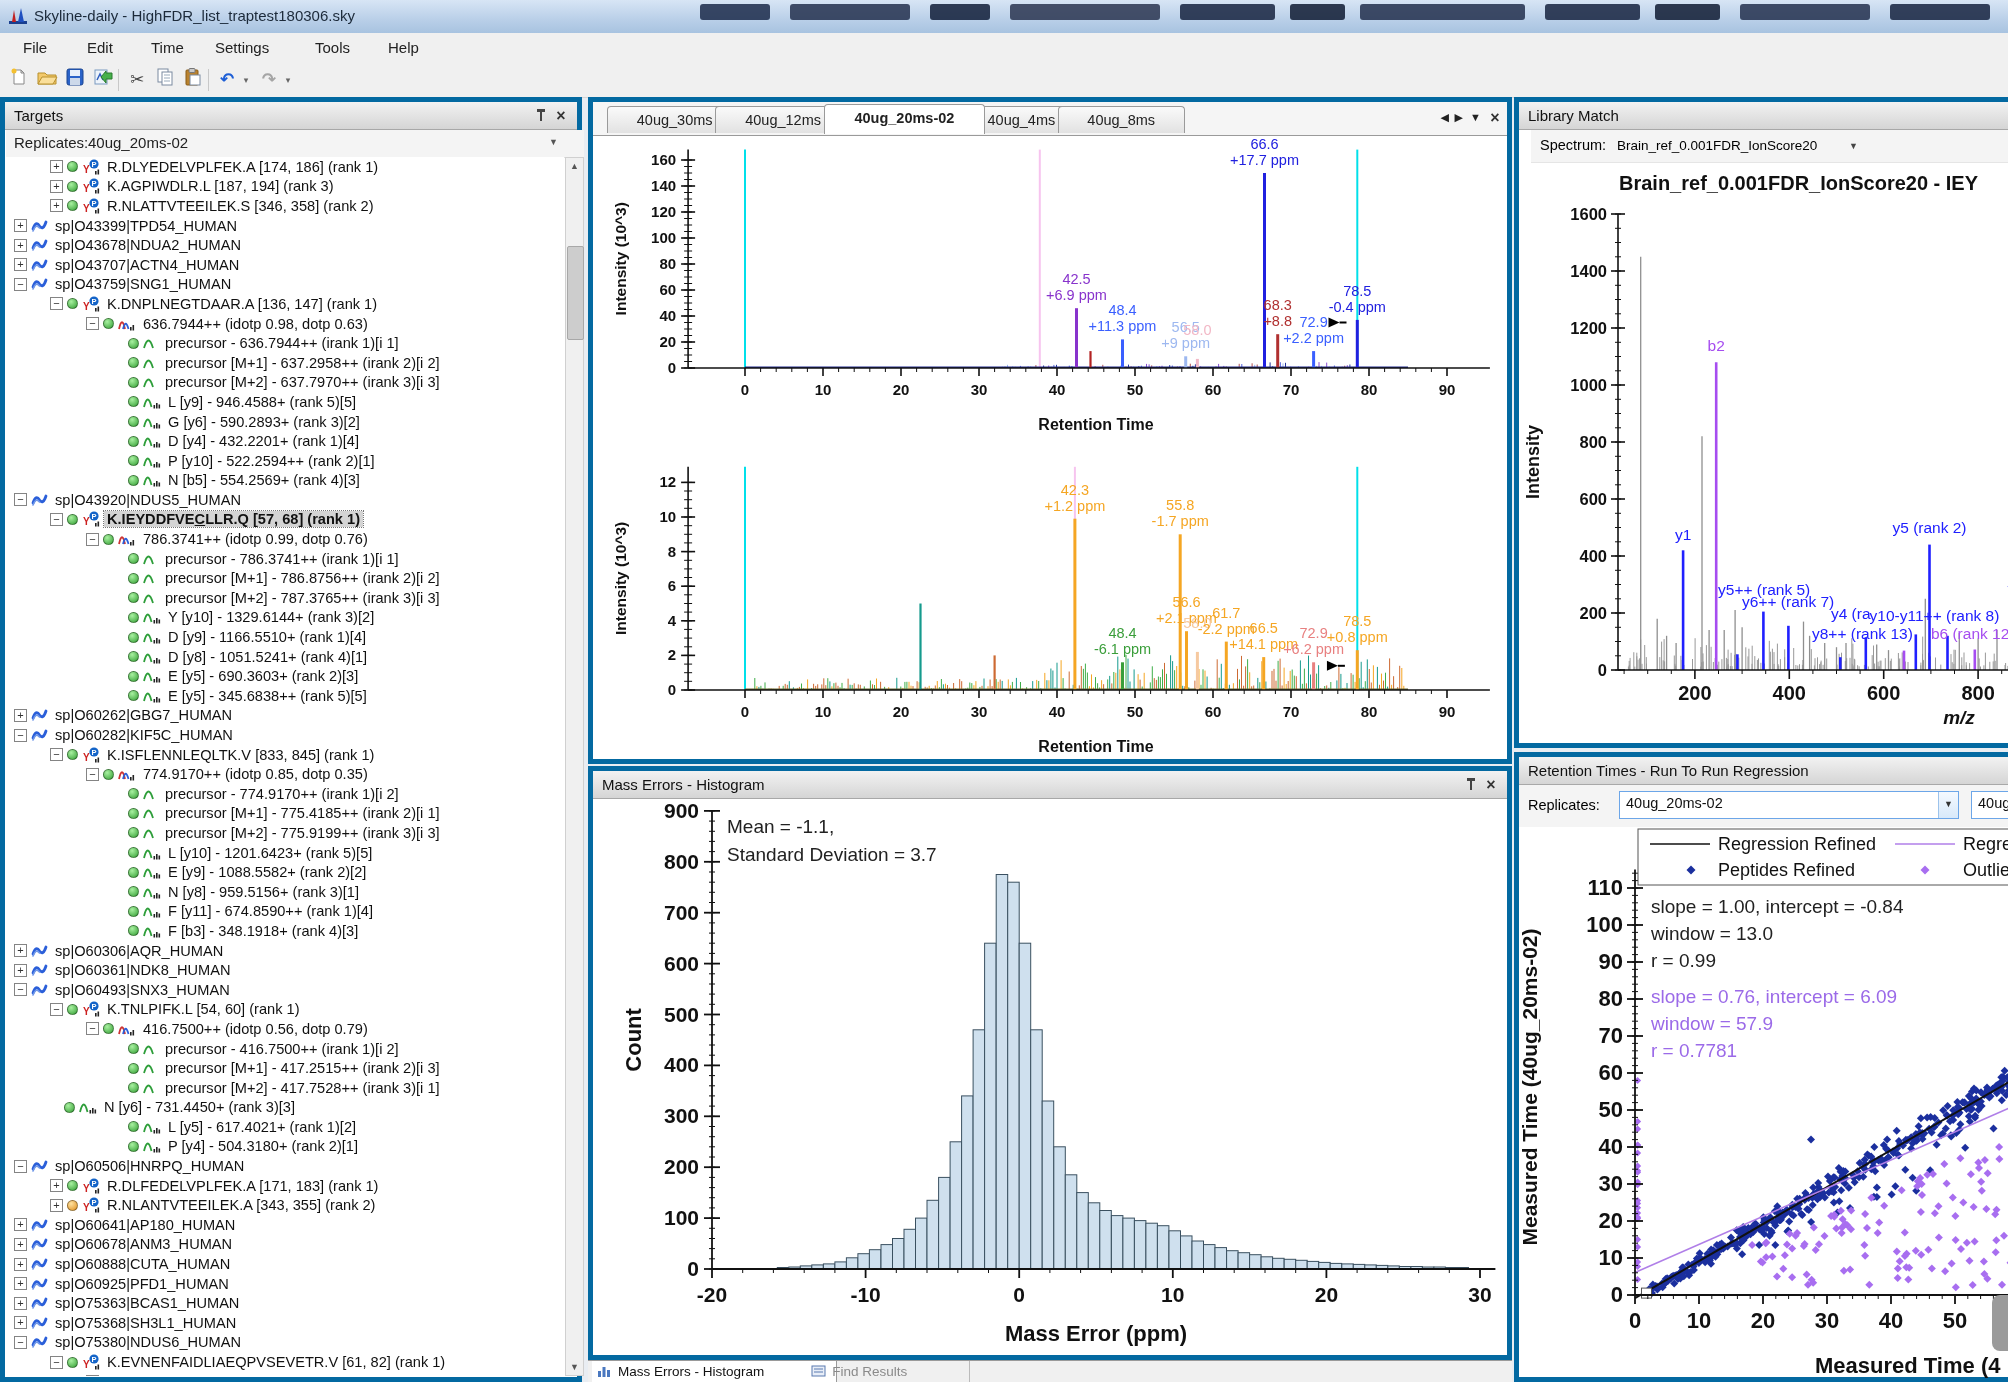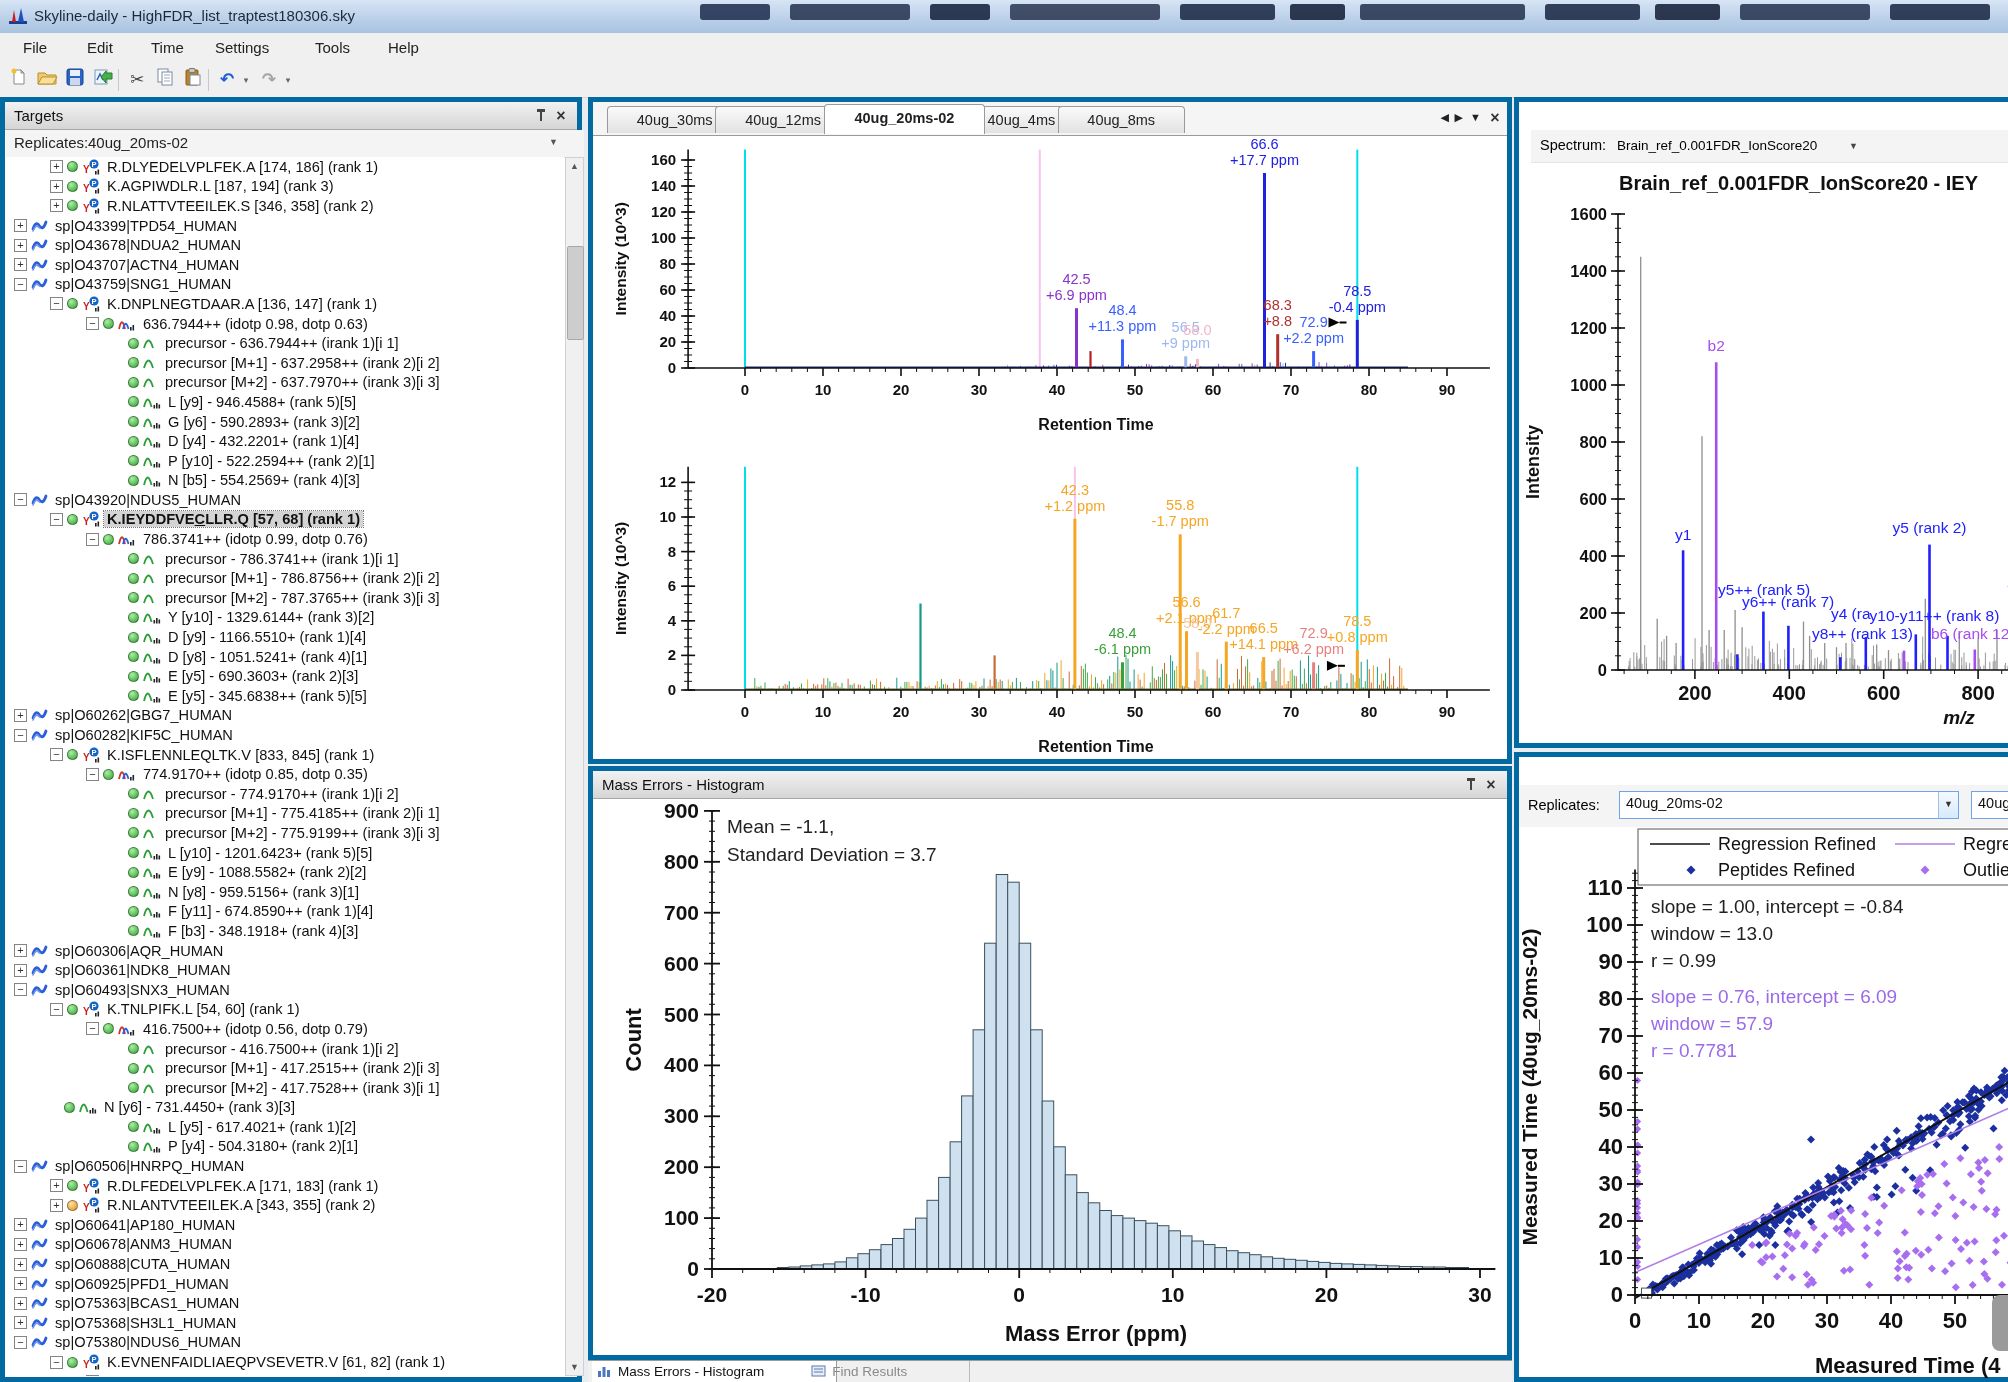--- a/index.html
+++ b/index.html
@@ -1711,20 +1711,23 @@
         <rect x="5.5" y="3" width="3" height="10" fill="#4a78c0"></rect>
         <rect x="10" y="6" width="3" height="7" fill="#4a78c0"></rect>
       </svg><span>Mass Errors - Histogram</span></div>
     <div class="btab inactive" style="left:218.20000000000002px;width:128.8px"><svg width="16" height="14">
         <rect x="1" y="2" width="13" height="10" fill="#e8eef8" stroke="#5a7ab0"></rect>
         <path d="M3 5 h9 M3 8 h9" stroke="#5a7ab0"></path>
       </svg><span>Find Results</span></div>
   </div>
 
 <div class="panel" style="left:1514px;top:97px;width:494px;height:651px;border-right:none">
+  <div class="phead">
+    <span>Library Match</span>
+  </div>
   <div style="position:absolute;left:12px;top:28px;right:0;height:32px;background:#f4f4f4;border-bottom:1px solid #e5e5e5">
     <span style="position:absolute;left:9px;top:7px;font-size:14.5px">Spectrum:</span>
     <span style="position:absolute;left:86px;top:8px;font-size:13.5px">Brain_ref_0.001FDR_IonScore20</span>
     <span style="position:absolute;left:318px;top:11px;font-size:9px;color:#444">▼</span>
   </div>
   <div id="libspec" style="position:absolute;left:0;top:60px;overflow:hidden"><svg width="494" height="588">
         <line x1="371.4" y1="508.0" x2="371.4" y2="498.8" stroke="#999" stroke-width="1"></line>
         <line x1="345.4" y1="508.0" x2="345.4" y2="502.9" stroke="#999" stroke-width="1"></line>
         <line x1="383.2" y1="508.0" x2="383.2" y2="490.4" stroke="#999" stroke-width="1"></line>
         <line x1="192.1" y1="508.0" x2="192.1" y2="484.8" stroke="#999" stroke-width="1"></line>
@@ -2005,20 +2008,23 @@
         <text x="293.0" y="477.2" fill="#2020ff" font-size="15.5" text-anchor="start">y8++ (rank 13)</text>
         <text x="411.9" y="477.2" fill="#a64df0" font-size="15.5" text-anchor="start">b6 (rank 12)</text>
         <text x="488.4" y="431.6" fill="#2020ff" font-size="15.5" text-anchor="start">y</text>
         <text x="100.0" y="28.0" fill="#111" font-size="20" text-anchor="start" font-weight="bold">Brain_ref_0.001FDR_IonScore20 - IEY</text>
         <text x="440.0" y="562.0" fill="#111" font-size="19" text-anchor="middle" font-weight="bold" font-style="italic">m/z</text>
         <text x="20.0" y="300.0" fill="#111" font-size="18" text-anchor="middle" font-weight="bold" transform="rotate(-90 20 300)">Intensity</text>
       </svg></div>
 </div>
 
 <div class="panel" style="left:1514px;top:752px;width:494px;height:630px;border-right:none">
+  <div class="phead">
+    <span>Retention Times - Run To Run Regression</span>
+  </div>
   <div style="position:absolute;left:0;top:28px;right:0;height:42px;background:#f4f4f4">
     <span style="position:absolute;left:9px;top:12px;font-size:14.5px">Replicates:</span>
     <div class="combo" style="left:100px;top:6px;width:340px;height:28px">
       <span class="cv">40ug_20ms-02</span>
       <span class="cd">▼</span>
     </div>
     <div class="combo" style="left:452px;top:6px;width:60px;height:28px;overflow:hidden">
       <span class="cv">40ug</span>
     </div>
   </div>

